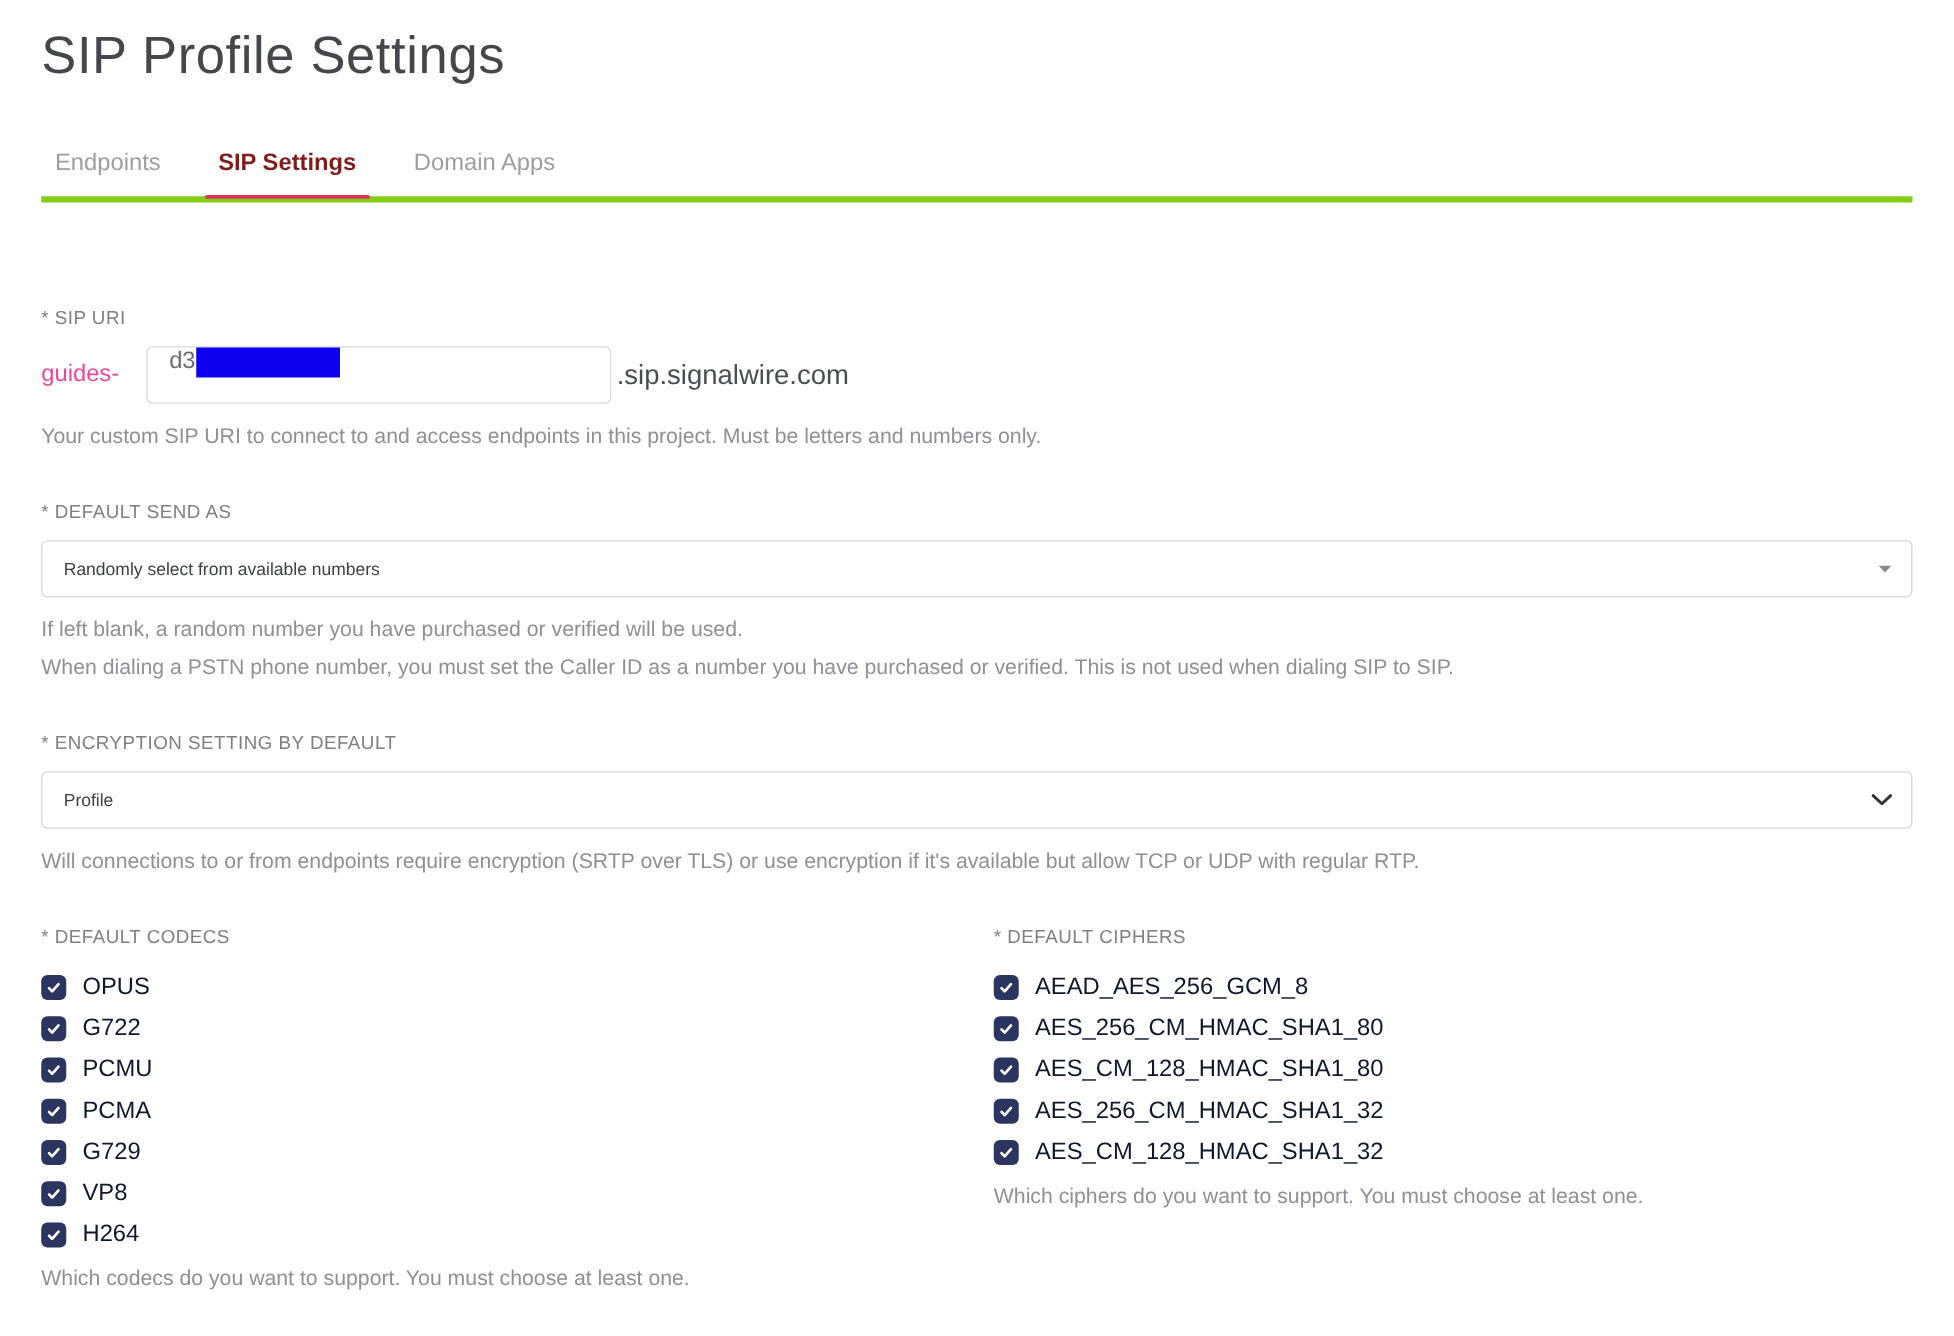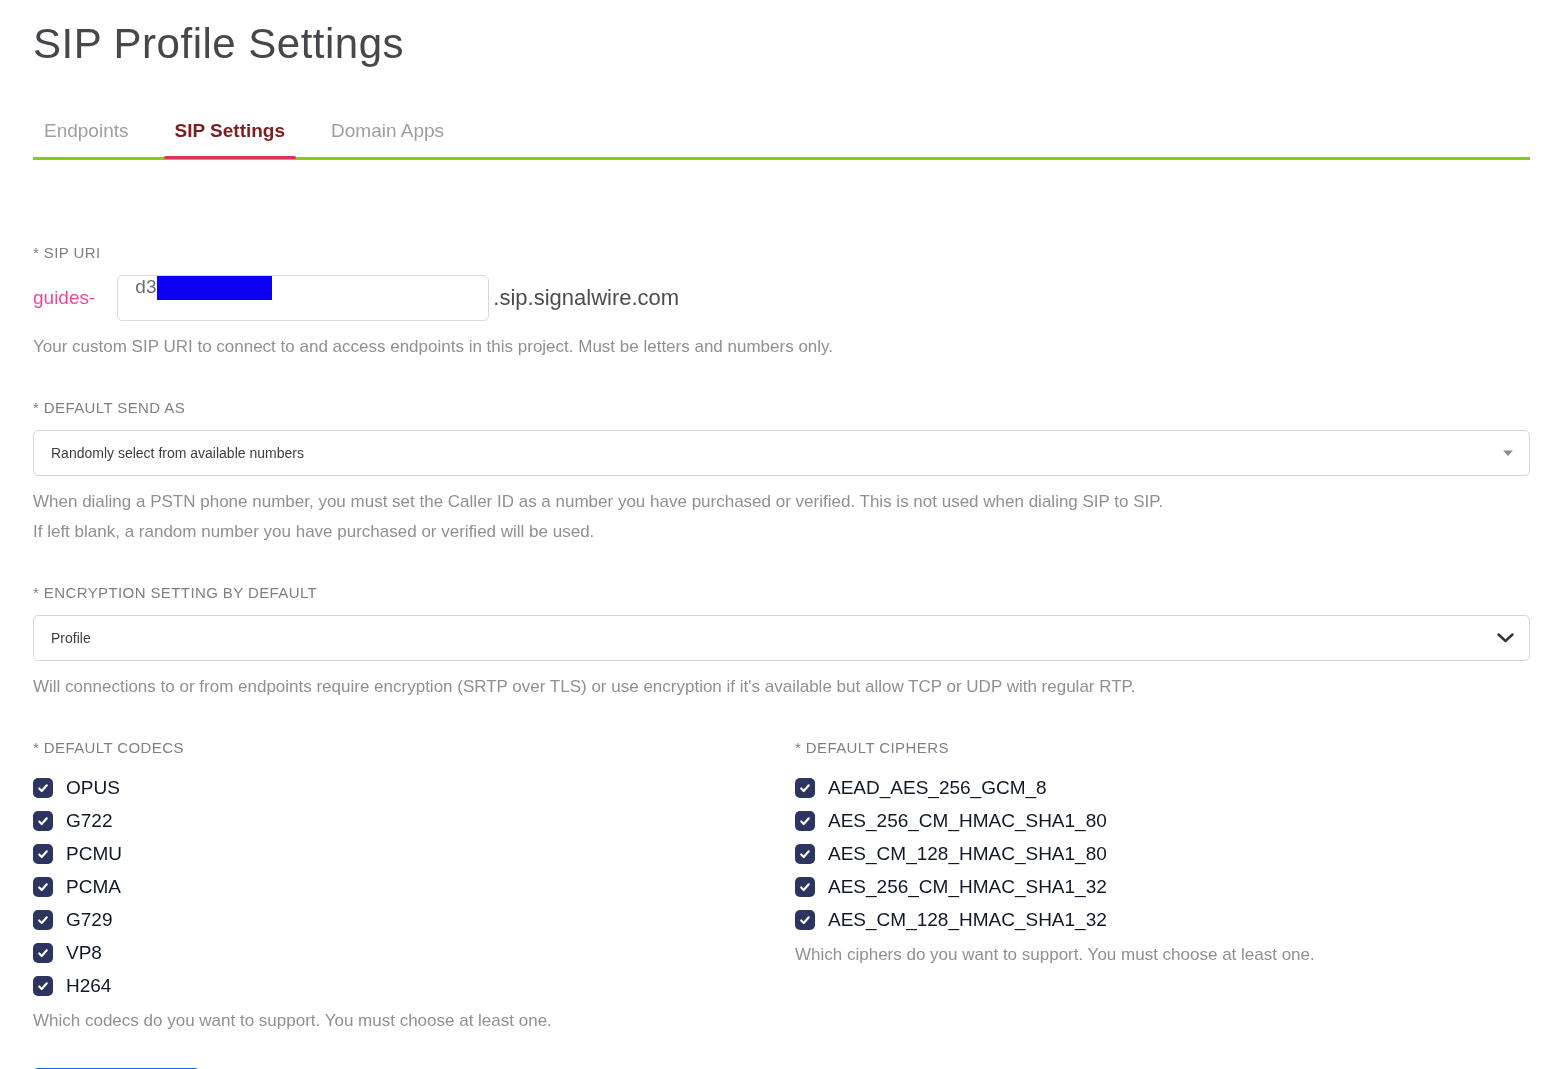--- a/index.html
+++ b/index.html
@@ -17,21 +17,21 @@
     font-size: 42px;
     font-weight: 500;
     color: #46474c;
     letter-spacing: 0.5px;
   }
 
   
   .tabs {
     display: flex;
     margin-top: 42px;
-    border-bottom: 3px solid #84cc16;
+    border-bottom: 5px solid #84cc16;
   }
   .tab {
     position: relative;
     padding: 10px 11px 15px;
     margin-right: 24px;
     font-size: 19px;
     color: #9d9ea3;
     cursor: pointer;
     white-space: nowrap;
   }
@@ -188,22 +188,22 @@
       <div class="field-label">* DEFAULT SEND AS</div>
       <div class="select">
         <span>Randomly select from available numbers</span>
         <span class="caret">
           <svg width="12" height="8" viewBox="0 0 12 8">
               <path d="M1 1.5 L6 7 L11 1.5 Z" fill="#8a8a8e"></path>
             </svg>
         </span>
       </div>
       <div class="helper">
+        <div>If left blank, a random number you have purchased or verified will be used.</div>
         <div>When dialing a PSTN phone number, you must set the Caller ID as a number you have purchased or verified. This is not used when dialing SIP to SIP.</div>
-        <div>If left blank, a random number you have purchased or verified will be used.</div>
       </div>
     </div>
 
     <div class="section">
       <div class="field-label">* ENCRYPTION SETTING BY DEFAULT</div>
       <div class="select">
         <span>Profile</span>
         <span class="caret">
           <svg width="17" height="10" viewBox="0 0 17 10">
               <path d="M1.5 1.5 L8.5 8 L15.5 1.5" fill="none" stroke="#33343a" stroke-width="2.4" stroke-linecap="round" stroke-linejoin="round"></path>

